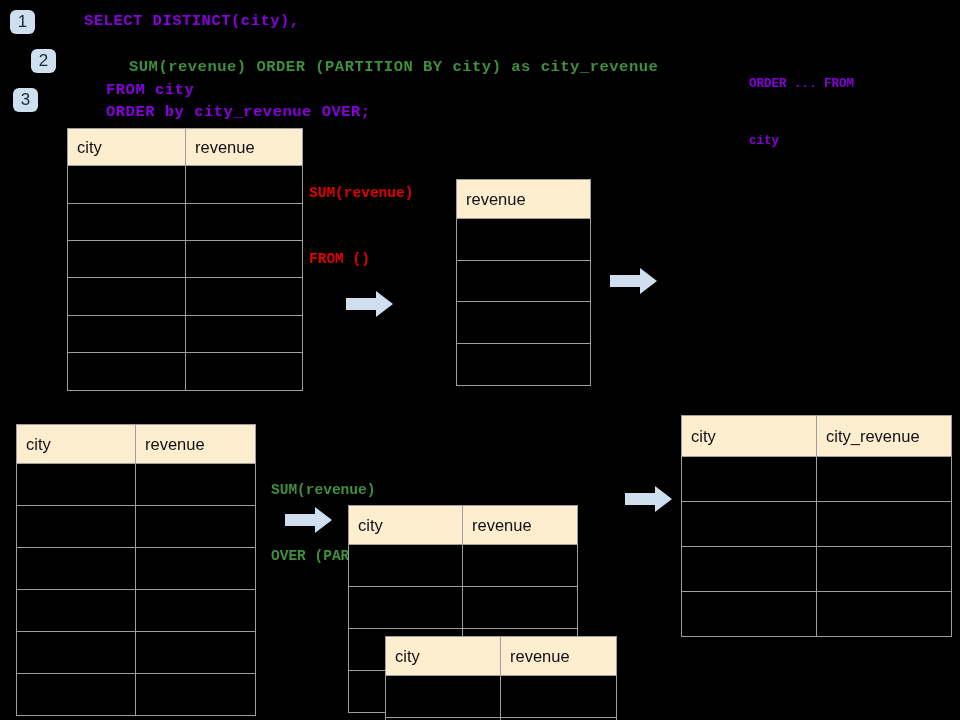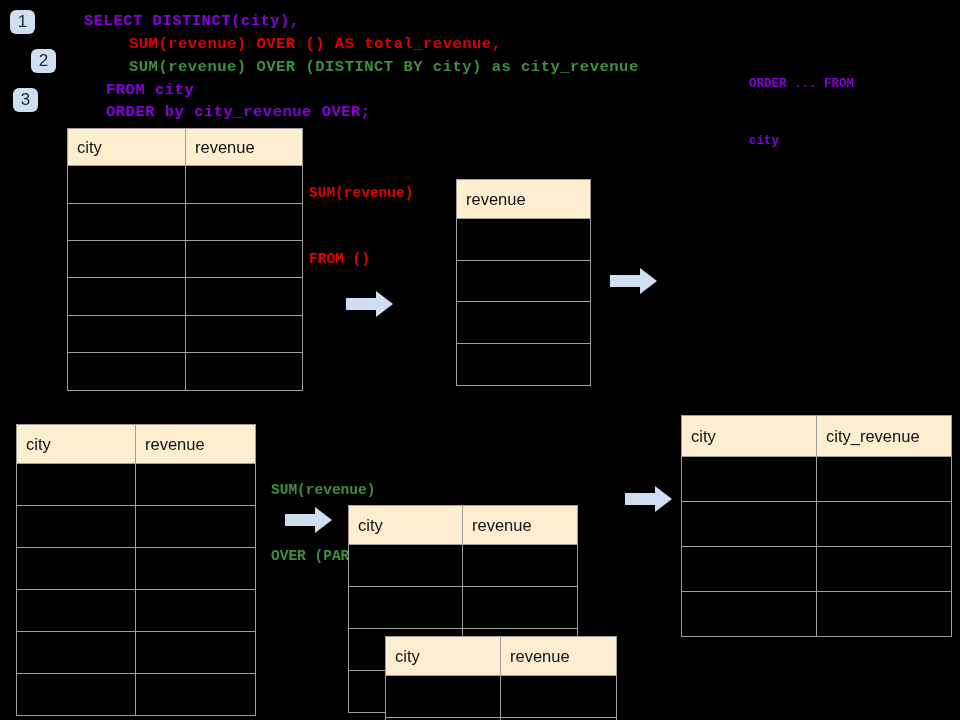--- a/index.html
+++ b/index.html
@@ -107,22 +107,21 @@
 <body>
 
 <div id="stage">
 
   <div class="badge" style="left:10px; top:10px;">1</div>
   <div class="badge" style="left:31px; top:49px;">2</div>
   <div class="badge" style="left:13px; top:88px;">3</div>
 
   <div class="sql" style="left:0; top:0; width:760px; height:125px;">
     <div class="sql-line sql-purple" style="left:84px; top:12px;">SELECT DISTINCT(city),</div>
-    <div class="sql-line sql-red" style="left:129px; top:35px;">SUM(revenue) OVER () AS total_revenue,</div>
-    <div class="sql-line sql-green" style="left:129px; top:58px;">SUM(revenue) OVER (DISTINCT BY city) as city_revenue</div>
+    <div class="sql-line sql-green" style="left:129px; top:58px;">SUM(revenue) ORDER (PARTITION BY city) as city_revenue</div>
     <div class="sql-line sql-purple" style="left:106px; top:81px;">FROM city</div>
     <div class="sql-line sql-purple" style="left:106px; top:103px;">ORDER by city_revenue OVER;</div>
   </div>
 
   <div class="side-note" style="left:749px; top:37px;">
     <div>ORDER ... FROM</div>
     <div>city</div>
   </div>
 
   <div class="annot annot-red" style="left:309px; top:138px;">

